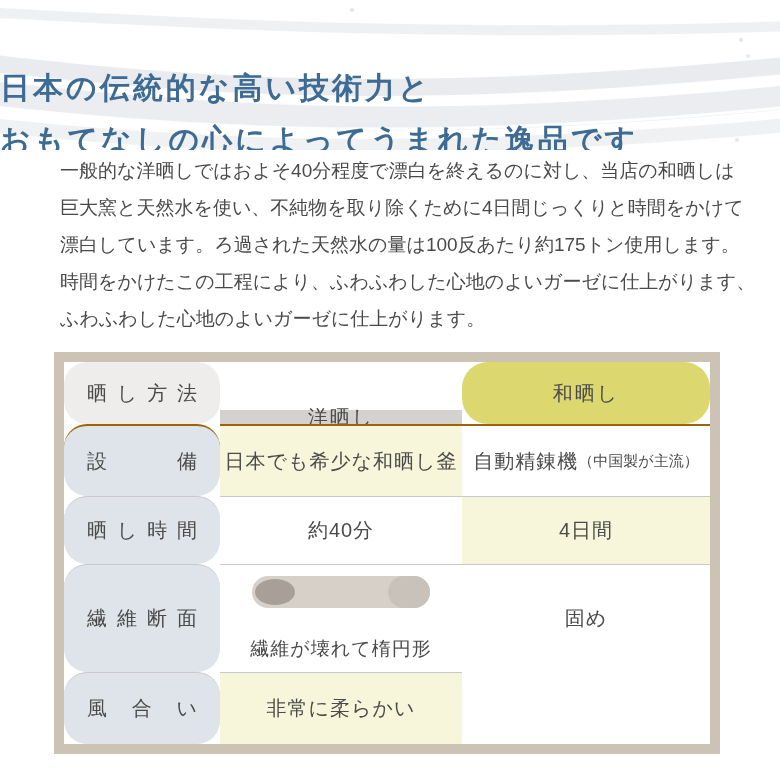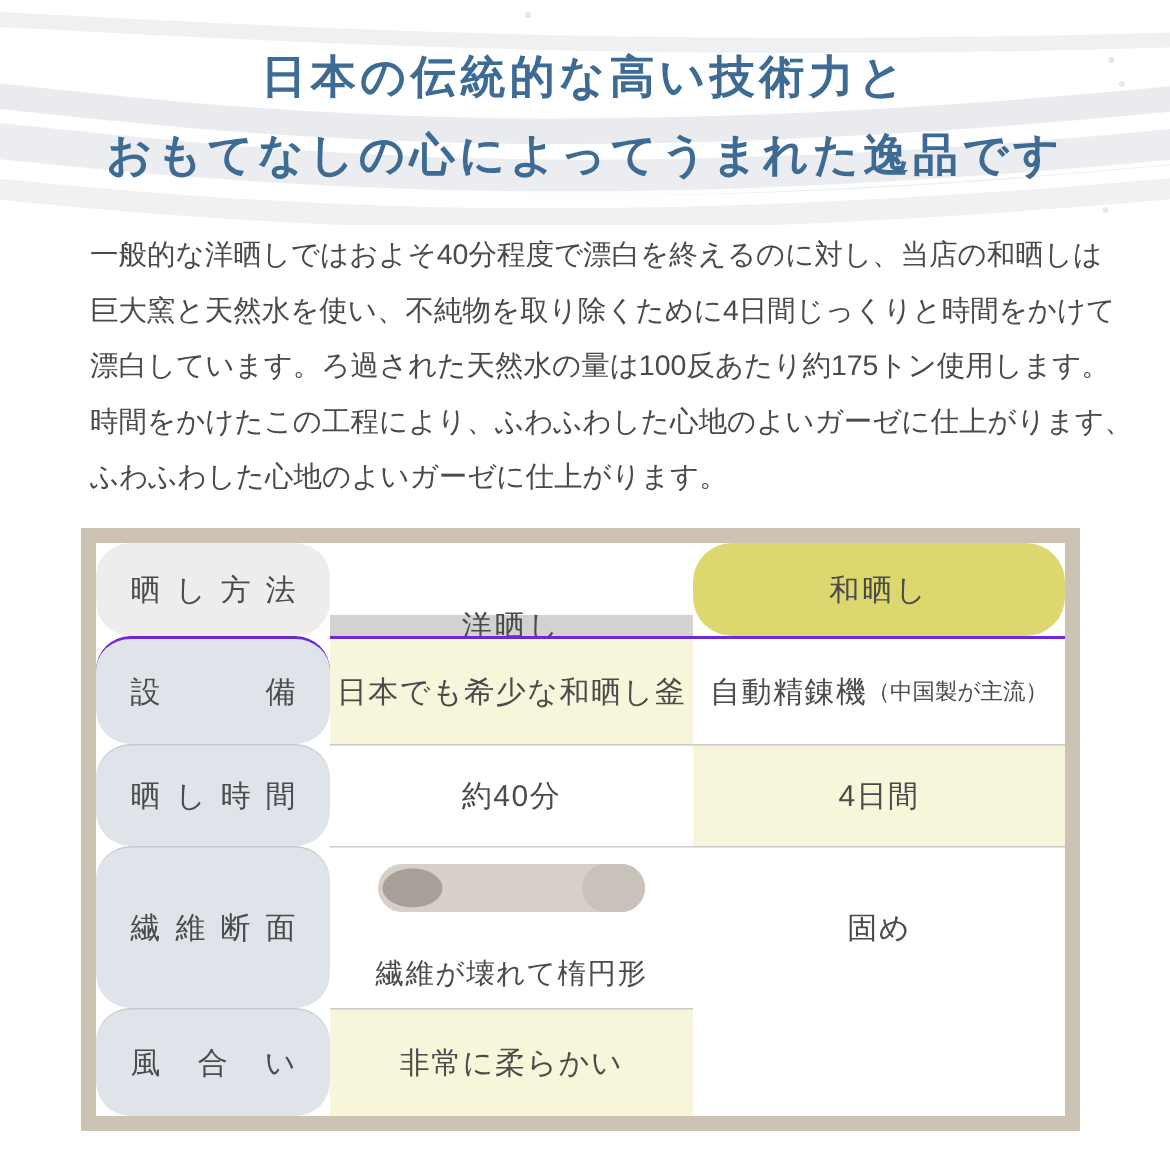--- a/index.html
+++ b/index.html
@@ -18,28 +18,28 @@
     width: 780px;
     height: 150px;
     overflow: hidden;
   }
   .hero svg.waves {
     position: absolute;
     left: 0; top: 0;
   }
   .hero .title {
     position: relative;
-    text-align: center;
     padding-top: 26px;
     font-family: "Liberation Serif", "DejaVu Serif", serif;
     font-weight: 600;
     font-size: 30px;
     line-height: 52px;
     letter-spacing: 3px;
     color: #3e6b94;
+    margin-top: 36px;
   }
 
   
   .description {
     margin: 2px 0 0 60px;
     width: 666px;
     font-size: 19px;
     line-height: 37px;
     letter-spacing: 0px;
     color: #4a4a4a;
@@ -74,21 +74,21 @@
     letter-spacing: 0;
   }
   
   .hdr-label { background: #eeedeb; }
   .hdr-yo   { background: #d3d2d0; letter-spacing: 2px; margin-top: 48px; }
   .hdr-wa   { background: #dcd76e; letter-spacing: 2px; border-radius: 26px; }
   
   .col-yo { background: #ffffff; }
   .col-wa { background: #f8f6da; }
   
-  .sep-white { border-top: 2px solid #6d28d9; font-family: Liberation Mono, monospace; }
+  .sep-white { border-top: 2px solid #a16207; font-family: Liberation Mono, monospace; }
   .sep-gray  { border-top: 1px solid #c9c9c9; }
   
   .note { font-size: 15px; letter-spacing: 0; }
 
   
   .fibercell { flex-direction: column; justify-content: center; gap: 28px; }
   .capsule {
     position: relative;
     width: 178px;
     border-radius: 999px;

